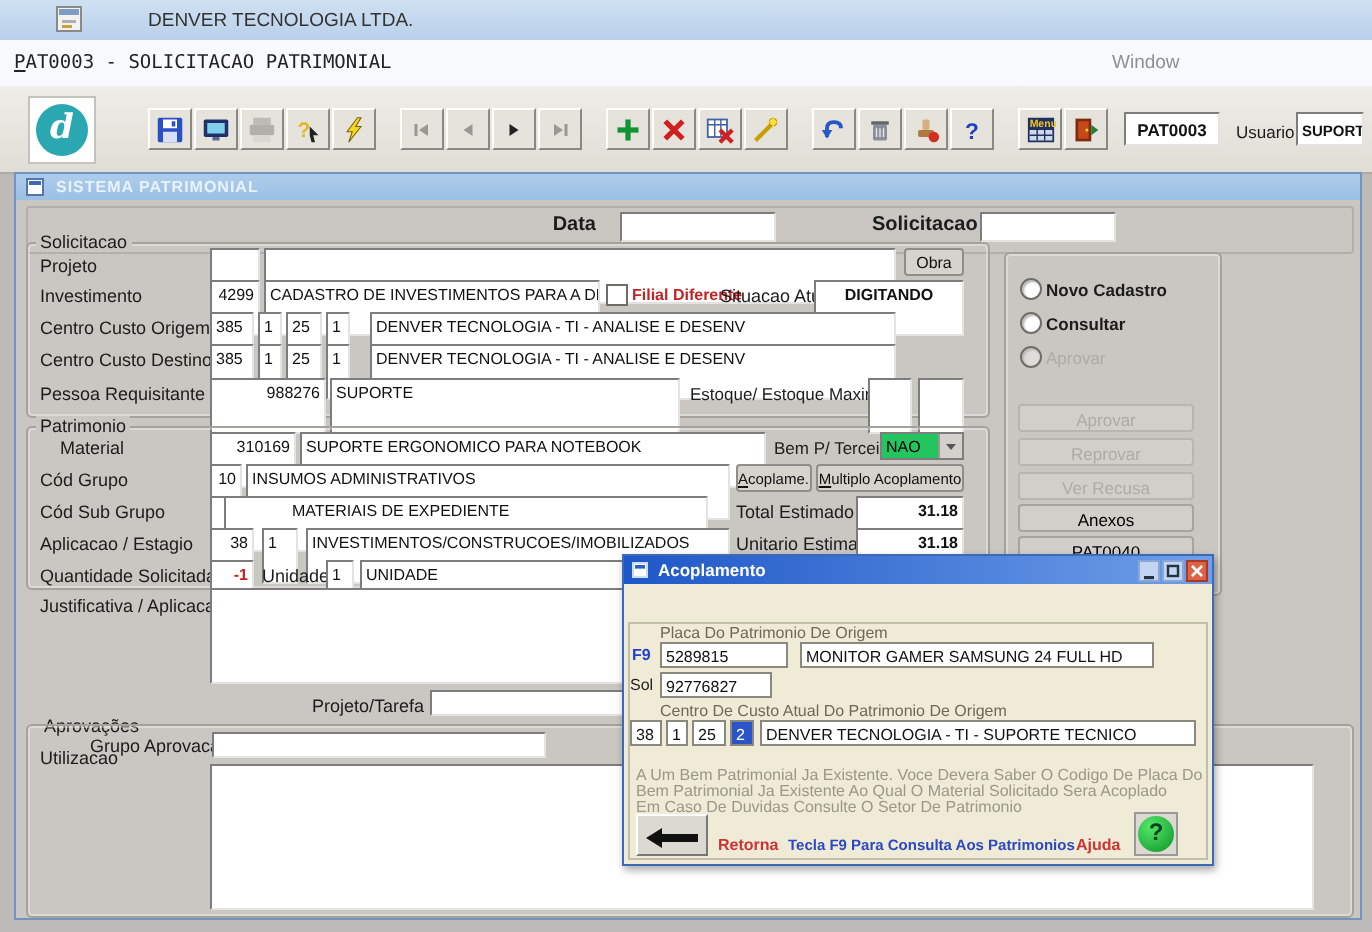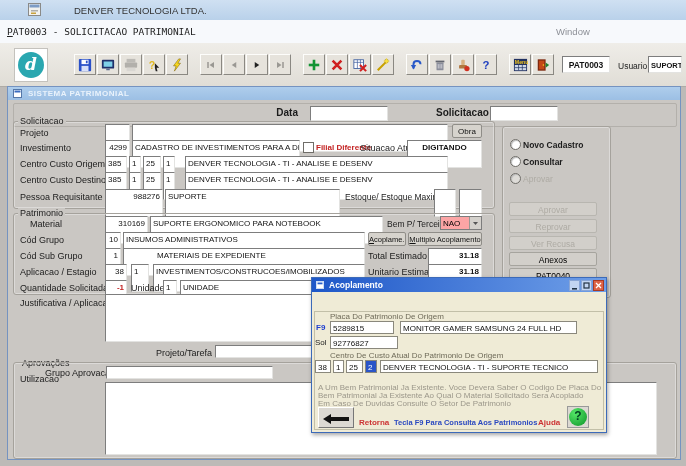--- a/index.html
+++ b/index.html
@@ -256,38 +256,38 @@
   <div class="inp" style="left:434px;top:189px;width:22px;"></div>
   <div class="inp" style="left:459px;top:189px;width:23px;"></div>
 
   <div class="grp" style="left:13px;top:213px;width:480px;height:80px;"></div>
   <span class="grplbl" style="left:18px;top:208px;">Patrimonio</span>
 
   <span class="lbl" style="left:30px;top:219px;">Material</span>
   <div class="inp num" style="left:105px;top:216px;width:43px;">310169</div>
   <div class="inp" style="left:150px;top:216px;width:233px;">SUPORTE ERGONOMICO PARA NOTEBOOK</div>
   <span class="lbl" style="left:387px;top:219px;font-size:8.5px;">Bem P/ Terceiro</span>
-  <div class="abs" style="left:440px;top:216px;width:42px;height:14px;background:#fca5a5;border:1px solid #7d7d7d;box-sizing:border-box;">
+  <div class="abs" style="left:440px;top:216px;width:42px;height:14px;background:#22c55e;border:1px solid #7d7d7d;box-sizing:border-box;">
     <span style="position:absolute;left:2px;top:2px;font-size:8px;">NAO</span>
     <span style="position:absolute;right:0;top:0;width:11px;height:12px;background:#d4d1cc;border-left:1px solid #9a9893;">
       <svg width="11" height="12" viewBox="0 0 11 12">
           <polygon points="3,5 8,5 5.5,8" fill="#555"></polygon>
         </svg>
     </span>
   </div>
 
   <span class="lbl" style="left:20px;top:235px;">Cód Grupo</span>
   <div class="inp num" style="left:105px;top:232px;width:16px;">10</div>
   <div class="inp" style="left:123px;top:232px;width:242px;">INSUMOS ADMINISTRATIVOS</div>
   <div class="btnflat mnem" style="left:368px;top:232px;width:38px;font-size:7.5px;">Acoplame...</div>
   <div class="btnflat mnem" style="left:408px;top:232px;width:74px;font-size:7.5px;">Multiplo Acoplamento</div>
 
   <span class="lbl" style="left:20px;top:251px;">Cód  Sub Grupo</span>
   <div class="inp num" style="left:105px;top:248px;width:16px;">1</div>
-  <div class="inp" style="left:123px;top:248px;width:242px;padding-left:33px;">MATERIAIS DE EXPEDIENTE</div>
+  <div class="inp" style="left:112px;top:248px;width:242px;padding-left:33px;">MATERIAIS DE EXPEDIENTE</div>
   <span class="lbl" style="left:368px;top:251px;">Total Estimado</span>
   <div class="inp num bold" style="left:428px;top:248px;width:54px;">31.18</div>
 
   <span class="lbl" style="left:20px;top:267px;">Aplicacao / Estagio</span>
   <div class="inp num" style="left:105px;top:264px;width:22px;">38</div>
   <div class="inp" style="left:131px;top:264px;width:18px;">1</div>
   <div class="inp" style="left:153px;top:264px;width:212px;">INVESTIMENTOS/CONSTRUCOES/IMOBILIZADOS</div>
   <span class="lbl" style="left:368px;top:267px;">Unitario Estimado</span>
   <div class="inp num bold" style="left:428px;top:264px;width:54px;">31.18</div>
 
@@ -354,21 +354,21 @@
     </div>
 
     <div class="abs" style="left:2px;top:33px;width:290px;height:119px;border:1px solid #c2bfa8;box-sizing:border-box;"></div>
 
     <span class="dlg-lbl" style="left:18px;top:34px;">Placa Do Patrimonio De Origem</span>
     <span class="abs" style="left:4px;top:45px;font-size:8px;font-weight:bold;color:#1f3fd0;">F9</span>
     <div class="dlg-inp" style="left:18px;top:43px;width:64px;">5289815</div>
     <div class="dlg-inp" style="left:88px;top:43px;width:177px;">MONITOR GAMER SAMSUNG 24 FULL HD</div>
 
     <span class="abs" style="left:3px;top:60px;font-size:8px;color:#222;">Sol</span>
-    <div class="dlg-inp" style="left:18px;top:58px;width:68px;">92776827</div>
+    <div class="dlg-inp" style="left:18px;top:58px;width:56px;">92776827</div>
 
     <span class="dlg-lbl" style="left:18px;top:73px;">Centro De Custo Atual Do Patrimonio De Origem</span>
     <div class="dlg-inp" style="left:3px;top:82px;width:16px;">38</div>
     <div class="dlg-inp" style="left:21px;top:82px;width:11px;">1</div>
     <div class="dlg-inp" style="left:34px;top:82px;width:17px;">25</div>
     <div class="dlg-inp" style="left:53px;top:82px;width:12px;background:#2a55c8;color:#fff;">2</div>
     <div class="dlg-inp" style="left:68px;top:82px;width:218px;">DENVER TECNOLOGIA - TI - SUPORTE TECNICO</div>
 
     <div class="info-line" style="left:6px;top:105px;">A Um Bem Patrimonial Ja Existente. Voce Devera Saber O Codigo De Placa Do</div>
     <div class="info-line" style="left:6px;top:113px;">Bem Patrimonial Ja Existente Ao Qual O Material Solicitado Sera Acoplado</div>

